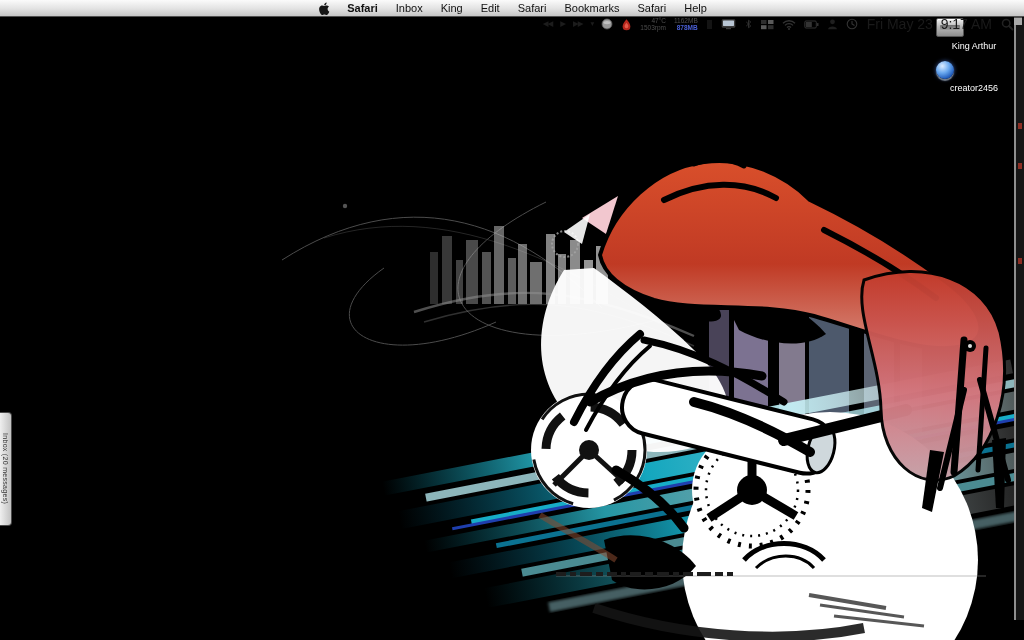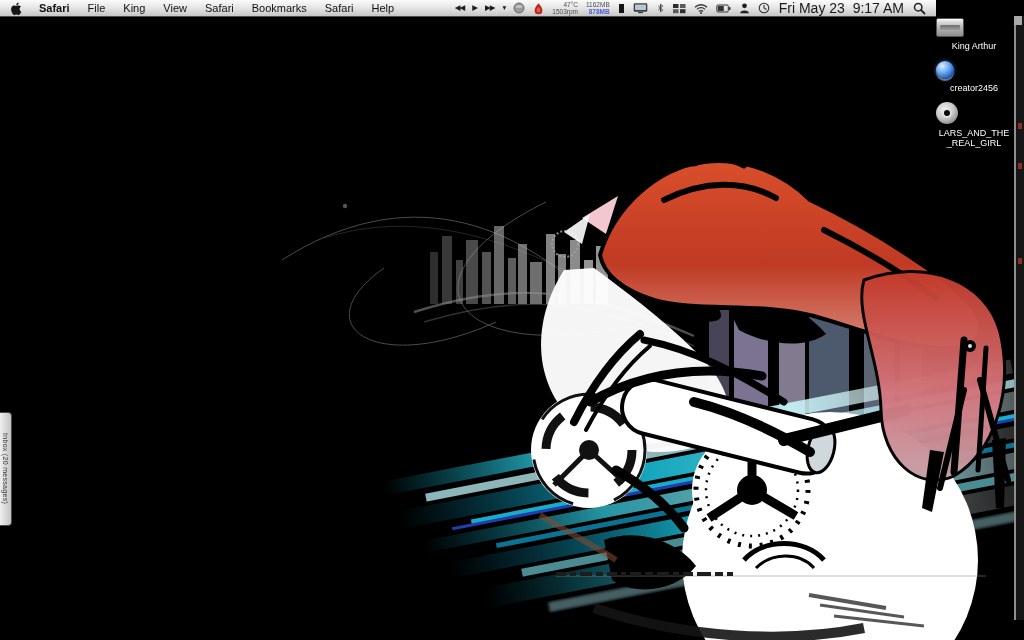--- a/index.html
+++ b/index.html
@@ -1,24 +1,24 @@
 <!DOCTYPE html>
 <html><head>
 <meta charset="utf-8">
 <title>Desktop</title>
 <style>
   html,body{margin:0;padding:0;background:#000;}
   .screen{position:relative;width:1024px;height:640px;background:#000;overflow:hidden;
           font-family:"Liberation Sans",sans-serif;-webkit-font-smoothing:antialiased;}
 
   
-  .menubar{position:absolute;top:0;left:0;width:936px;height:16px;z-index:30;
+  .menubar{position:absolute;top:0;left:0;width:1024px;height:16px;z-index:30;
     background:linear-gradient(#fbfbfb,#e2e2e2 55%,#c6c6c6);
     border-bottom:1px solid #4f4f4f;box-shadow:0 1px 0 rgba(0,0,0,.55);
-    display:flex;align-items:center;font-size:11px;color:#111;}
+    display:flex;align-items:center;font-size:11px;color:#111;flex-direction:column;}
   .menu-left{display:flex;align-items:center;height:100%;}
   .apple-wrap{padding:0 8px 0 10px;display:flex;align-items:center;}
   .menu-item{padding:0 9px;line-height:16px;white-space:nowrap;cursor:default;}
   .app-name{font-weight:bold;}
   .menu-right{margin-left:auto;display:flex;align-items:center;height:100%;padding-right:6px;}
   .mi{display:flex;align-items:center;padding:0 4px;height:100%;}
   .glyph{font-size:7.5px;color:#1c1c1c;letter-spacing:-1px;line-height:16px;}
   .stat2{display:flex;flex-direction:column;align-items:flex-end;justify-content:center;
          font-size:6.5px;line-height:7px;color:#4d4d4d;padding:0 4px;}
   .stat2 .mem-used{color:#4a5fd5;font-weight:bold;}
@@ -66,23 +66,23 @@
 <div class="screen">
 
   <div class="menubar">
     <div class="menu-left">
       <div class="apple-wrap">
         <svg width="12" height="14" viewBox="0 0 14 16">
           <path fill="#151515" d="M11.182 9.31c-.018-1.846 1.506-2.73 1.575-2.774-.857-1.253-2.19-1.425-2.664-1.444-1.134-.115-2.213.667-2.788.667-.573 0-1.462-.65-2.403-.633-1.236.018-2.376.719-3.012 1.826-1.284 2.226-.328 5.52.923 7.327.612.885 1.342 1.878 2.3 1.842.923-.037 1.272-.596 2.388-.596 1.115 0 1.43.596 2.405.578.993-.018 1.622-.9 2.23-1.788.7-1.025.99-2.017 1.007-2.068-.022-.01-1.933-.742-1.961-2.937zM9.35 3.89c.509-.617.852-1.475.758-2.33-.733.03-1.62.488-2.146 1.104-.47.545-.883 1.418-.772 2.255.817.063 1.651-.415 2.16-1.029z"></path>
         </svg>
       </div>
       <span class="menu-item app-name">Safari</span>
-      <span class="menu-item">File</span>
+      <span class="menu-item">Inbox</span>
       <span class="menu-item">King</span>
-      <span class="menu-item">View</span>
+      <span class="menu-item">Edit</span>
       <span class="menu-item">Safari</span>
       <span class="menu-item">Bookmarks</span>
       <span class="menu-item">Safari</span>
       <span class="menu-item">Help</span>
     </div>
 
     <div class="menu-right">
       <span class="mi glyph">◀◀</span>
       <span class="mi glyph">▶</span>
       <span class="mi glyph">▶▶</span>
@@ -176,24 +176,20 @@
   </div>
 
   <div class="desktop-icons">
     <div class="dicon">
       <div class="hd-icon"></div>
       <div class="dicon-label">King Arthur</div>
     </div>
     <div class="dicon">
       <div class="idisk-icon"></div>
       <div class="dicon-label">creator2456</div>
-    </div>
-    <div class="dicon">
-      <div class="disc-icon"></div>
-      <div class="dicon-label"><span>LARS_AND_THE</span><br><span>_REAL_GIRL</span></div>
     </div>
   </div>
 
   <div class="drawer-tab">
     <span>Inbox (20 messages)</span>
   </div>
 
   <div class="edge-window">
     <div class="cap"></div>
     <div class="dot" style="top:107px"></div>

